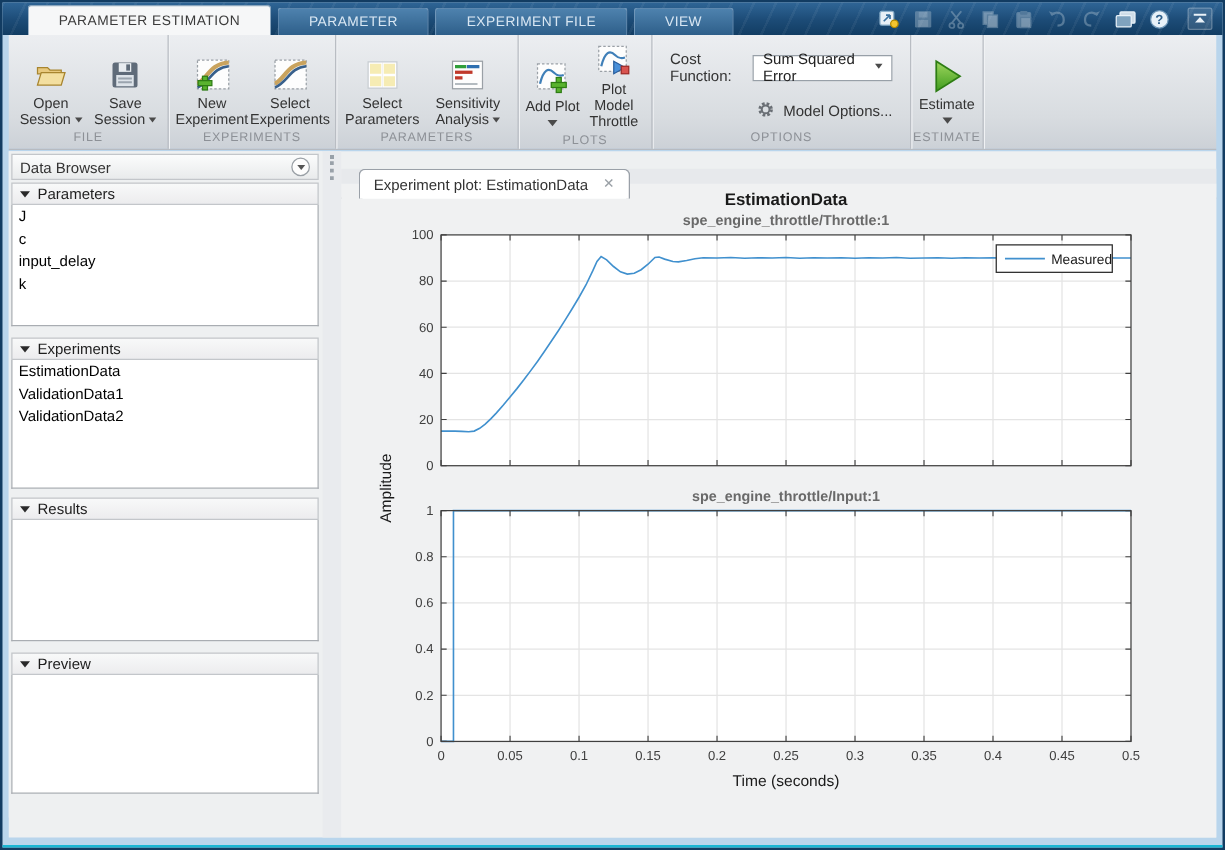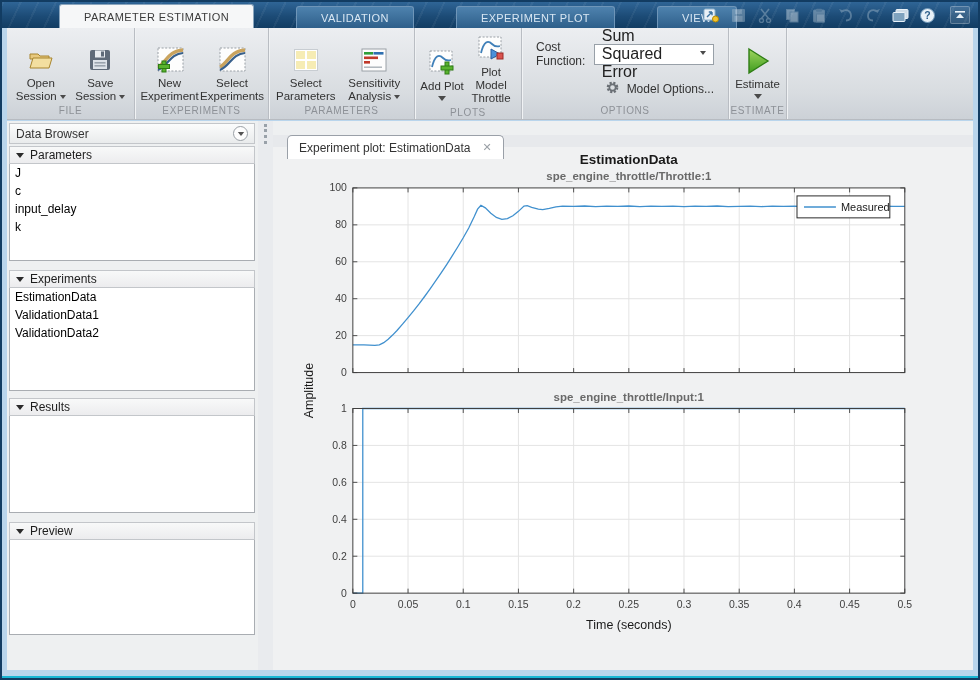--- a/index.html
+++ b/index.html
@@ -10,21 +10,21 @@
 
   
   #tabbar { position:absolute; left:2px; right:2px; top:2px; height:26px;
     background:linear-gradient(180deg,#2f6596 0%,#1c4b76 55%,#123d63 100%);
     background-blend-mode:normal; }
   #tabbar .pattern{position:absolute;inset:0;
     background:repeating-linear-gradient(115deg, rgba(255,255,255,.05) 0 2px, transparent 2px 16px);}
   #tabs { position:absolute; left:20px; bottom:0; display:flex; align-items:flex-end; }
   .tab { height:22px; padding:0 24px; display:flex; align-items:center; font-size:11px; letter-spacing:.4px;
     color:#d9e7f3; background:linear-gradient(#54809_0,#30618c); background:linear-gradient(#4e82ae,#2e5f8a);
-    border:1px solid #6e95b8; border-bottom:none; border-radius:3px 3px 0 0; margin-right:5px; white-space:nowrap;margin-left:37px; }
+    border:1px solid #6e95b8; border-bottom:none; border-radius:3px 3px 0 0; margin-right:5px; white-space:nowrap; }
   .tab.active { background:#f6f7f8; color:#3b3b3b; height:24px; border-color:#8aa5bd; }
   #qaccess { position:absolute; right:42px; top:4px; display:flex; gap:9px; align-items:center; }
   .qbtn { width:18px; height:18px; display:flex; align-items:center; justify-content:center; }
   #collapse-btn { position:absolute; right:8px; top:4px; width:20px; height:18px;
     background:rgba(255,255,255,.12); border:1px solid rgba(255,255,255,.25); border-radius:2px;
     display:flex; align-items:center; justify-content:center; }
 
   
   #ribbon { position:absolute; left:7px; right:7px; top:28px; height:92px;
     background:linear-gradient(#eceef1,#d8dce0 72%,#ccd1d7); display:flex; border-bottom:1px solid #b7bbc1; }
@@ -33,21 +33,21 @@
   .group-label { height:16px; font-size:10px; color:#8d9197; text-align:center; letter-spacing:.6px; padding-top:2px; }
   .bigbtn { display:flex; flex-direction:column; align-items:center; padding-top:3px;
     font-size:11.5px; color:#333; line-height:13px; text-align:center; }
   .bigbtn .ic { height:30px; display:flex; align-items:center; justify-content:center; margin-bottom:2px; }
   .dn { display:inline-block; width:0; height:0; border:3.5px solid transparent; border-top:4.5px solid #4a4a4a;
     margin-left:3px; position:relative; top:2px; }
   .dn-solo { width:0; height:0; border:4px solid transparent; border-top:5px solid #4a4a4a; margin-top:3px; }
   .opt-col { display:flex; flex-direction:column; }
   .opt-row1 { display:flex; align-items:center; gap:7px; margin:9px 10px 0; font-size:12px; color:#333; }
   .selectbox { background:#fff; border:1px solid #98a0a8; height:21px; display:flex; align-items:center;
-    padding:0 7px; font-size:16px; color:#222; gap:12px; }
+    padding:0 7px; font-size:12px; color:#222; gap:12px; }
   .opt-row2 { display:flex; align-items:center; gap:7px; margin:12px 10px 0; font-size:12px; color:#333; }
 
   
   #main { position:absolute; left:7px; right:7px; top:121px; bottom:10px; background:#eef0f1; }
 
   
   #sidebar { position:absolute; left:0; top:0; width:251px; bottom:16px; background:#eef0f1; padding:2px 3px 0 2px; }
   .db-header { height:21px; background:linear-gradient(#fbfcfc,#e9ebec); border:1px solid #c3c6ca;
     display:flex; align-items:center; justify-content:space-between; padding:0 6px; font-size:12px; color:#333; }
   .db-menu { width:15px; height:15px; border:1px solid #9aa0a6; border-radius:50%; background:#fdfdfd;
@@ -76,22 +76,22 @@
 </head>
 <body>
 
 <div id="app">
   <div id="frame"></div>
 
   <div id="tabbar">
     <div class="pattern"></div>
     <div id="tabs">
       <div class="tab active">PARAMETER ESTIMATION</div>
-      <div class="tab">VALIDATION</div>
-      <div class="tab">EXPERIMENT PLOT</div>
+      <div class="tab">PARAMETER</div>
+      <div class="tab">EXPERIMENT FILE</div>
       <div class="tab">VIEW</div>
     </div>
     <div id="qaccess">
       <span class="qbtn">
         <svg width="17" height="16" viewBox="0 0 17 16">
             <rect x="1" y="2" width="11" height="11" rx="1.5" fill="#e9f0f6" stroke="#8fb2cc"></rect>
             <path d="M4 10 L9 5 M9 5 h-3.2 M9 5 v3.2" stroke="#3c72a0" stroke-width="1.4" fill="none"></path>
             <circle cx="12.5" cy="12" r="3" fill="#f4c430" stroke="#b58a00"></circle>
           </svg>
       </span>

